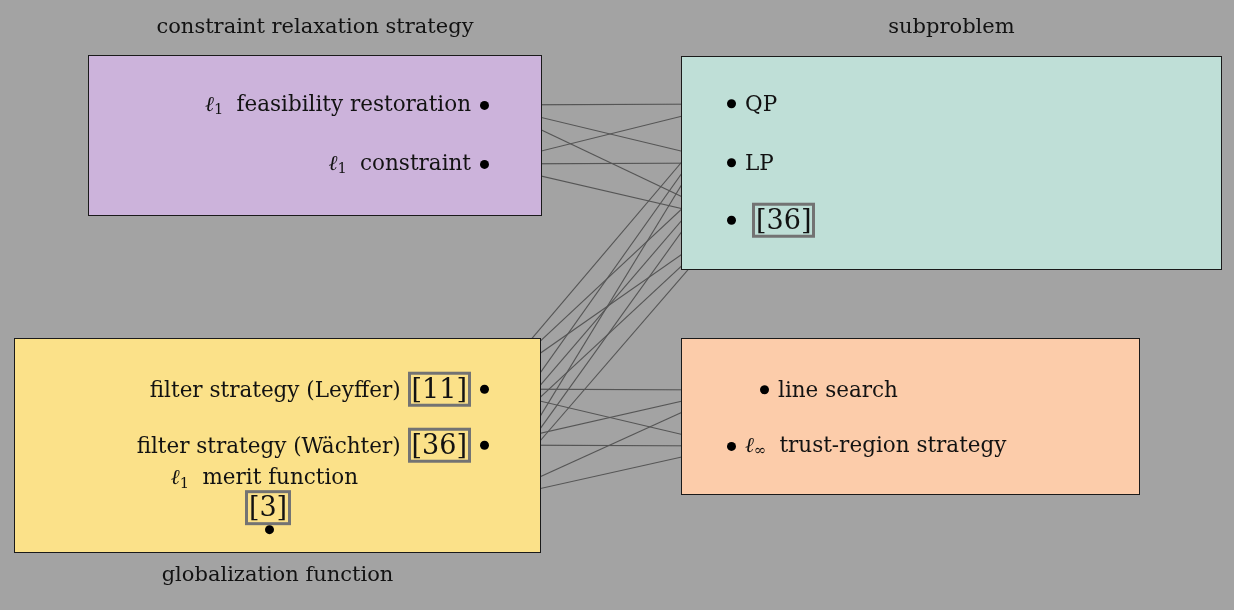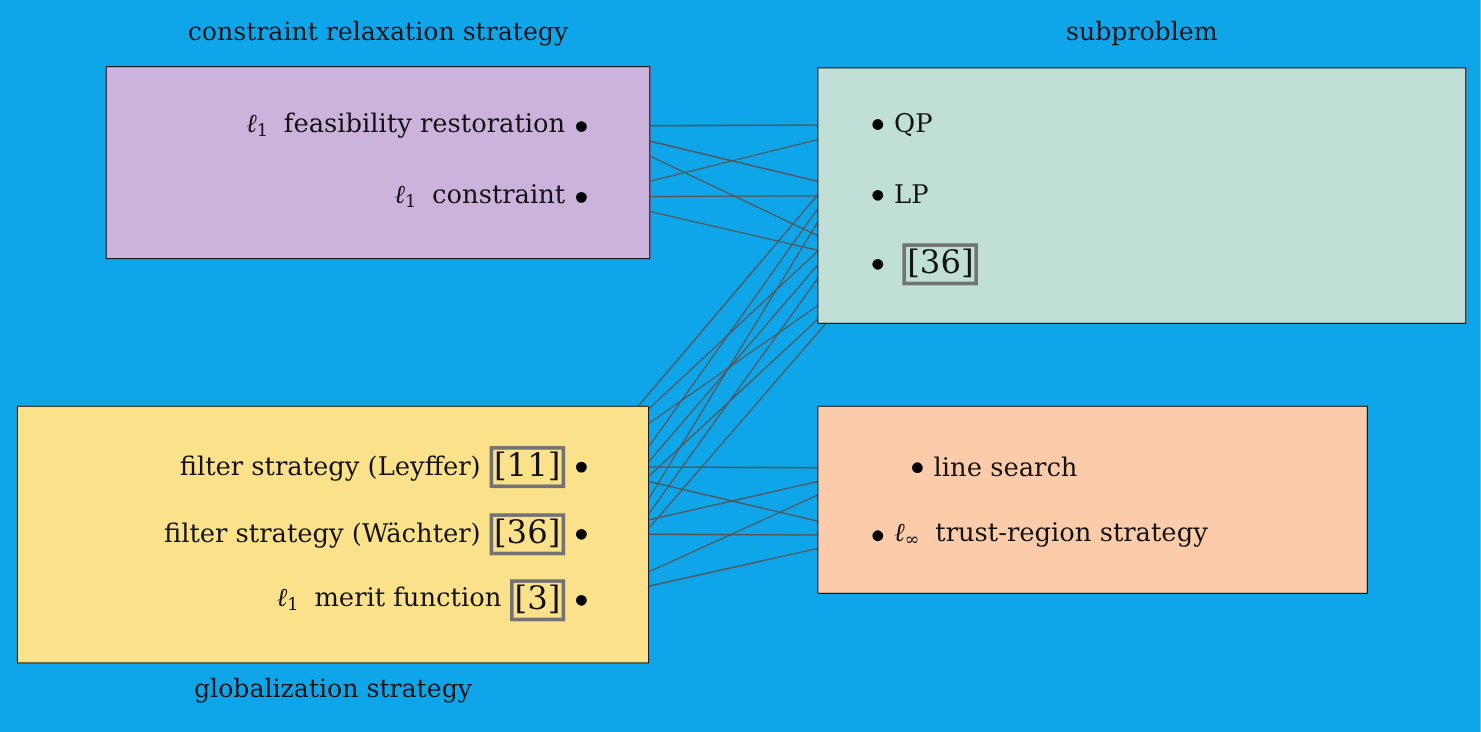--- a/index.html
+++ b/index.html
@@ -4,21 +4,21 @@
 <style>
   html, body {
     margin: 0;
     padding: 0;
     background: #ffffff;
   }
   #stage {
     position: relative;
     width: 1234px;
     height: 610px;
-    background: #0ea5e9;
+    background: #a3a3a3;
     font-family: "DejaVu Serif", "Liberation Serif", serif;
     overflow: hidden;
   }
   #edges {
     position: absolute;
     left: 0; top: 0;
     width: 1234px;
     height: 610px;
     pointer-events: none;
     z-index: 1;
@@ -143,35 +143,35 @@
     <span class="bullet left"></span>
     <span class="node-label">LP</span>
   </div>
 
   <div class="node-row" style="left:727px; top:220px; transform:translateY(-50%);">
     <span class="bullet left"></span>
     <span class="cite">[36]</span>
   </div>
 
   <div class="grp-box" style="left:14px; top:338px; width:527px; height:215px; background:#fbe189;"></div>
-  <div class="grp-caption" style="left:14px; top:562px; width:527px;">globalization strategy</div>
+  <div class="grp-caption" style="left:14px; top:562px; width:527px;">globalization function</div>
 
   <div class="node-row right-aligned" style="left:40px; top:389px; width:449px; transform:translateY(-50%);">
     <span class="node-label">filter strategy (Leyffer)</span>
     <span class="cite">[11]</span>
     <span class="bullet right"></span>
   </div>
 
   <div class="node-row right-aligned" style="left:40px; top:445px; width:449px; transform:translateY(-50%);">
     <span class="node-label">filter strategy (Wächter)</span>
     <span class="cite">[36]</span>
     <span class="bullet right"></span>
   </div>
 
-  <div class="node-row right-aligned" style="left:40px; top:500px; width:449px; transform:translateY(-50%);">
+  <div class="node-row right-aligned" style="left:40px; top:500px; width:449px; transform:translateY(-50%);flex-direction:column;">
     <span class="node-label"><span class="ell">ℓ<span class="sub">1</span></span><span class="sp"></span> <span>merit function</span></span>
     <span class="cite">[3]</span>
     <span class="bullet right"></span>
   </div>
 
   <div class="grp-box" style="left:681px; top:338px; width:459px; height:157px; background:#fcccaa;"></div>
 
   <div class="node-row" style="left:760px; top:390px; transform:translateY(-50%);">
     <span class="bullet left"></span>
     <span class="node-label">line search</span>

